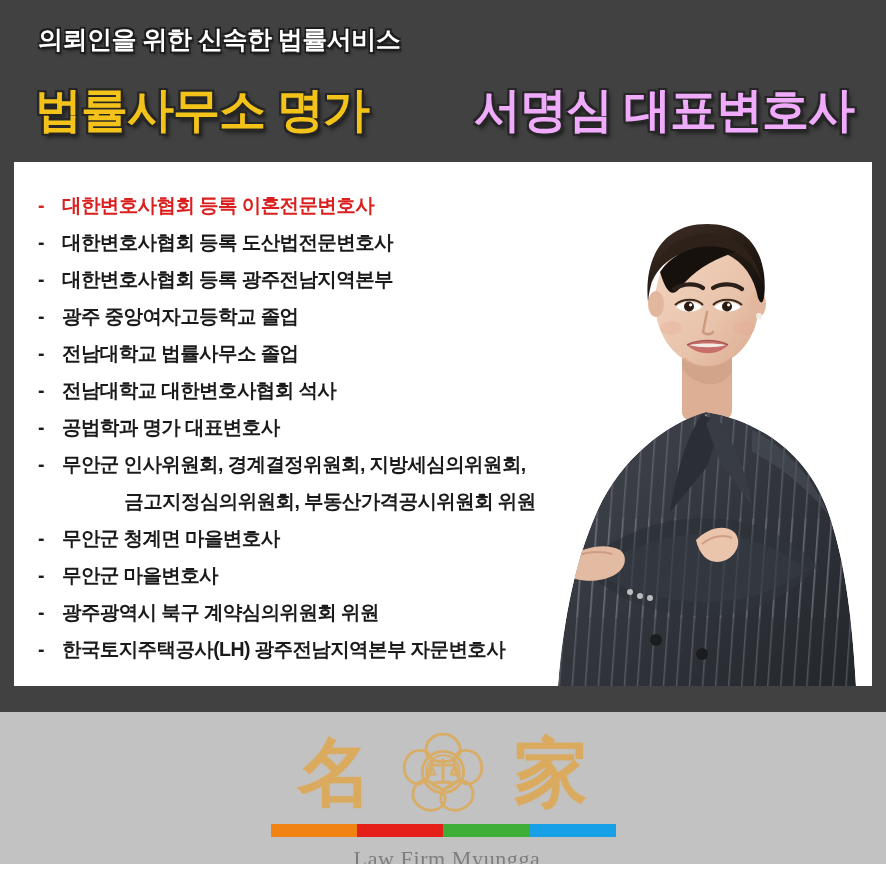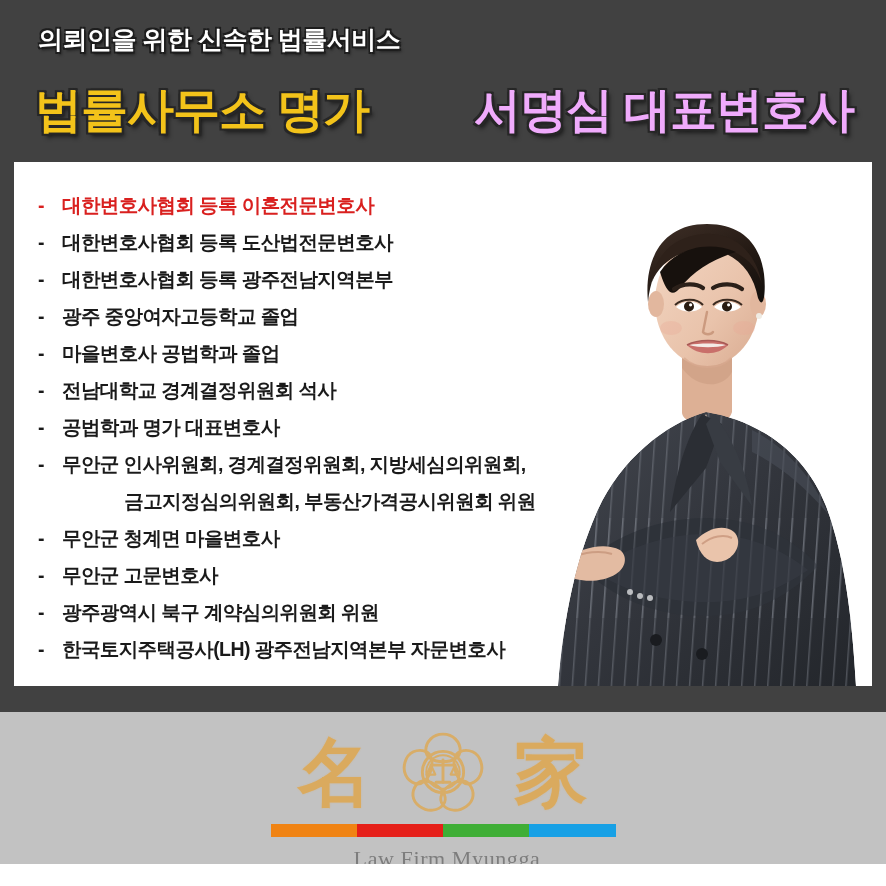--- a/index.html
+++ b/index.html
@@ -224,41 +224,41 @@
         <li class="cred-item">
           <span class="cred-dash">-</span>
           <span class="cred-text">대한변호사협회 등록 광주전남지역본부</span>
         </li>
         <li class="cred-item">
           <span class="cred-dash">-</span>
           <span class="cred-text">광주 중앙여자고등학교 졸업</span>
         </li>
         <li class="cred-item">
           <span class="cred-dash">-</span>
-          <span class="cred-text">마을변호사 공법학과 졸업</span>
-        </li>
-        <li class="cred-item">
-          <span class="cred-dash">-</span>
-          <span class="cred-text">전남대학교 경계결정위원회 석사</span>
+          <span class="cred-text">전남대학교 법률사무소 졸업</span>
+        </li>
+        <li class="cred-item">
+          <span class="cred-dash">-</span>
+          <span class="cred-text">전남대학교 대한변호사협회 석사</span>
         </li>
         <li class="cred-item">
           <span class="cred-dash">-</span>
           <span class="cred-text">공법학과 명가 대표변호사</span>
         </li>
         <li class="cred-item two-line">
           <span class="cred-dash">-</span>
           <span class="cred-text">무안군 인사위원회, 경계결정위원회, 지방세심의위원회,<span class="cred-sub">금고지정심의위원회, 부동산가격공시위원회 위원</span></span>
         </li>
         <li class="cred-item">
           <span class="cred-dash">-</span>
           <span class="cred-text">무안군 청계면 마을변호사</span>
         </li>
         <li class="cred-item">
           <span class="cred-dash">-</span>
-          <span class="cred-text">무안군 고문변호사</span>
+          <span class="cred-text">무안군 마을변호사</span>
         </li>
         <li class="cred-item">
           <span class="cred-dash">-</span>
           <span class="cred-text">광주광역시 북구 계약심의위원회 위원</span>
         </li>
         <li class="cred-item">
           <span class="cred-dash">-</span>
           <span class="cred-text">한국토지주택공사(LH) 광주전남지역본부 자문변호사</span>
         </li>
       </ul>

